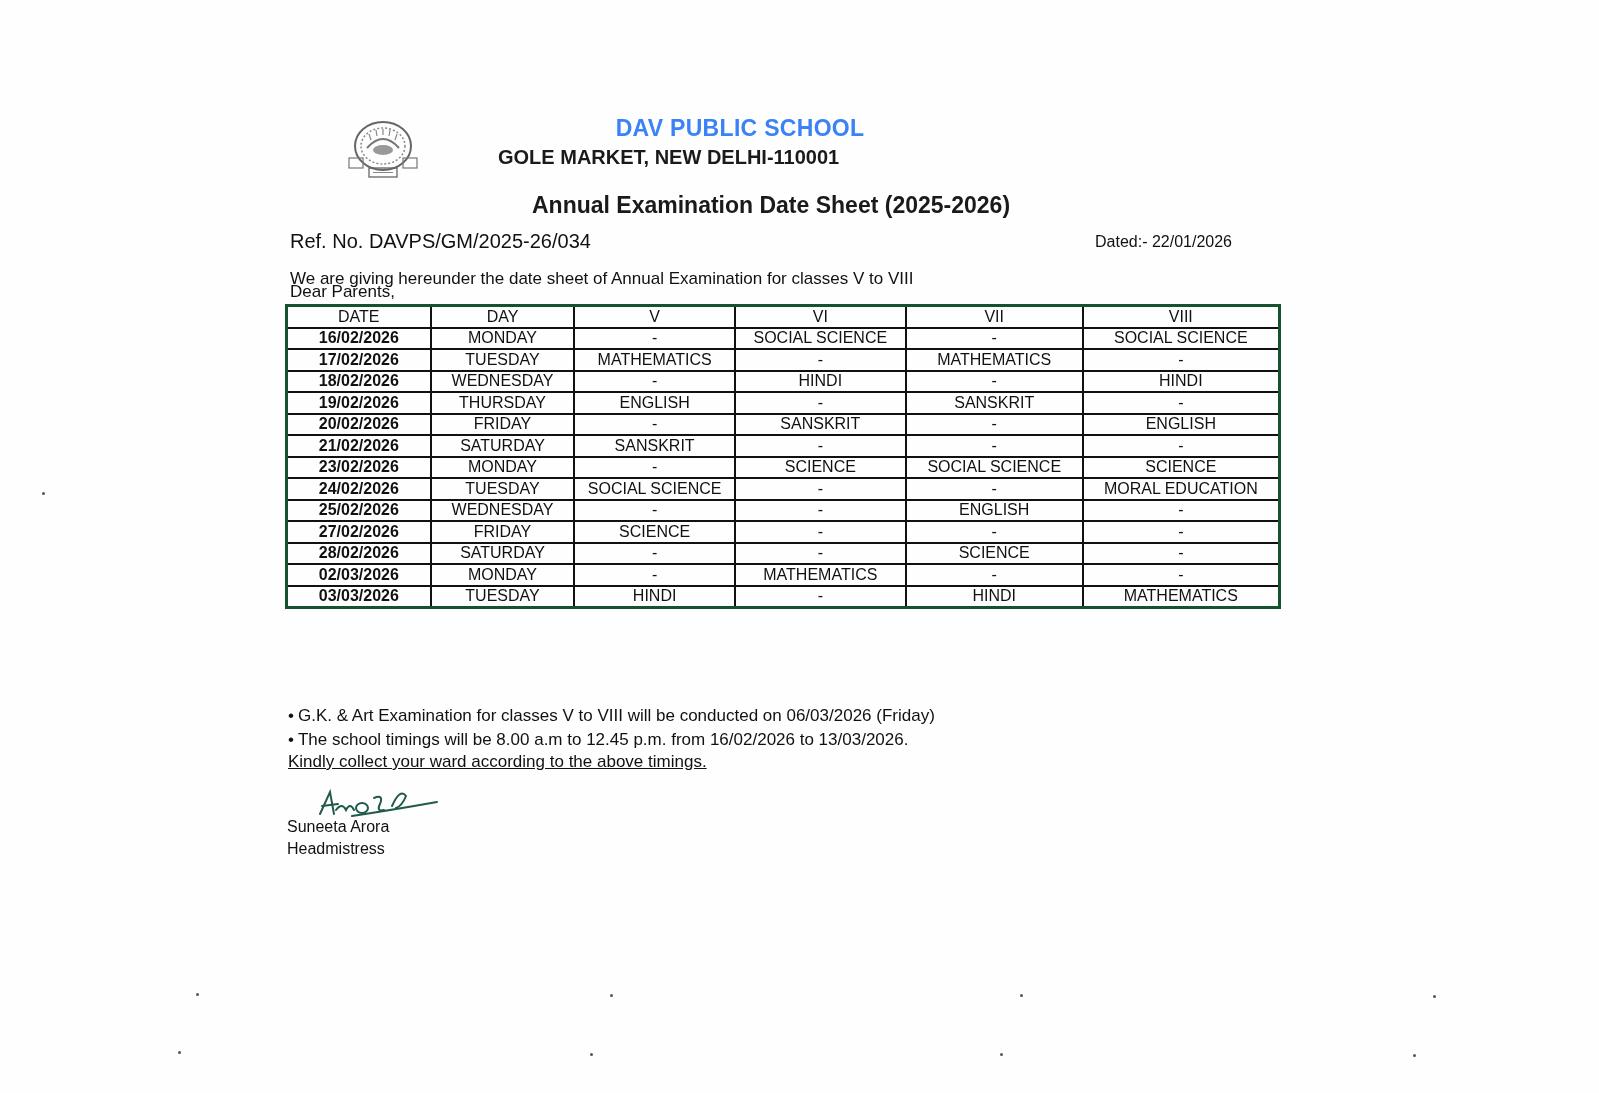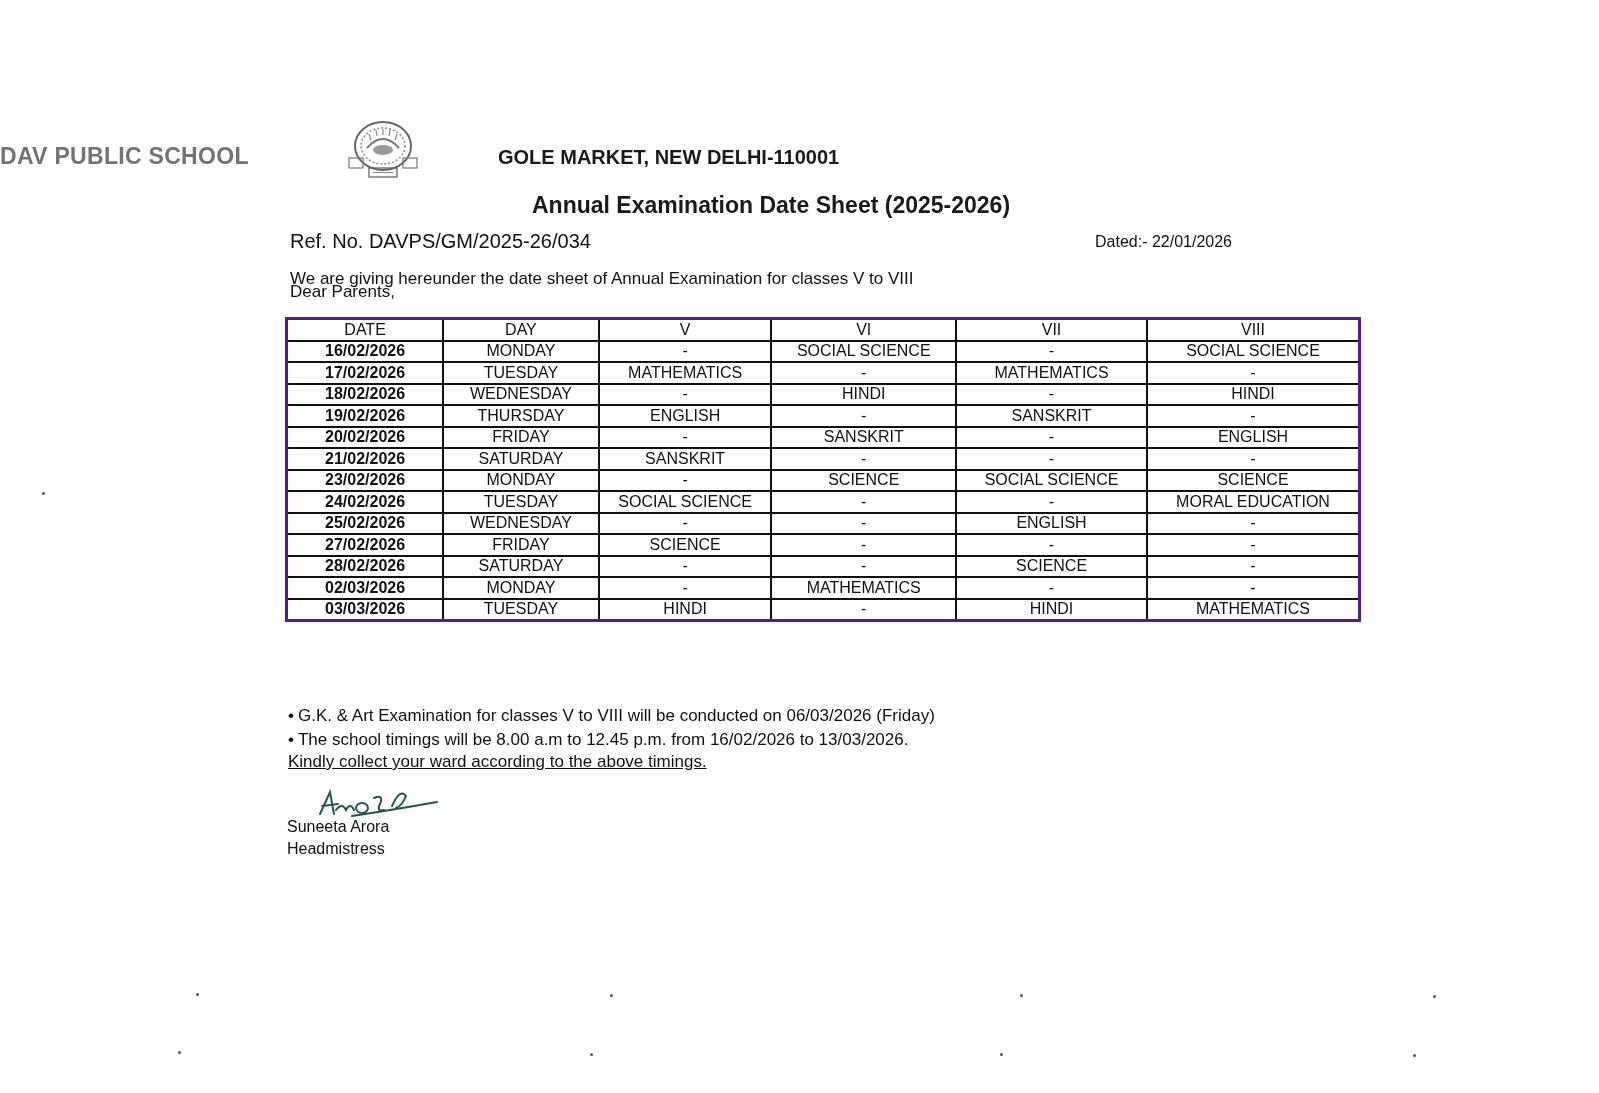--- a/index.html
+++ b/index.html
@@ -20,27 +20,26 @@
     position: absolute;
     left: 345px;
     top: 118px;
     width: 76px;
     height: 64px;
   }
   .school-name {
     position: absolute;
     left: 0;
     width: 1480px;
-    text-align: left;
+    text-align: center;
     top: 115px;
     font-size: 23px;
     font-weight: bold;
     letter-spacing: 0.3px;
-    color: #737373;
-    margin-top: 28px;
+    color: #3b82f6;
   }
   .school-address {
     position: absolute;
     left: 498px;
     top: 146px;
     font-size: 20px;
     font-weight: bold;
     color: #1a1a1a;
   }
   .doc-title {
@@ -72,24 +71,24 @@
   }
   .intro {
     position: absolute;
     left: 290px;
     top: 269px;
     font-size: 17px;
   }
   table.datesheet {
     position: absolute;
     left: 285px;
-    top: 317px;
-    width: 1076px;
+    top: 304px;
+    width: 996px;
     border-collapse: collapse;
-    border: 3px solid #4c1d95;
+    border: 3px solid #14532d;
     font-size: 16px;
   }
   table.datesheet th,
   table.datesheet td {
     border: 2px solid #111;
     height: 19.5px;
     padding: 0 4px;
     text-align: center;
     line-height: 18px;
     white-space: nowrap;

